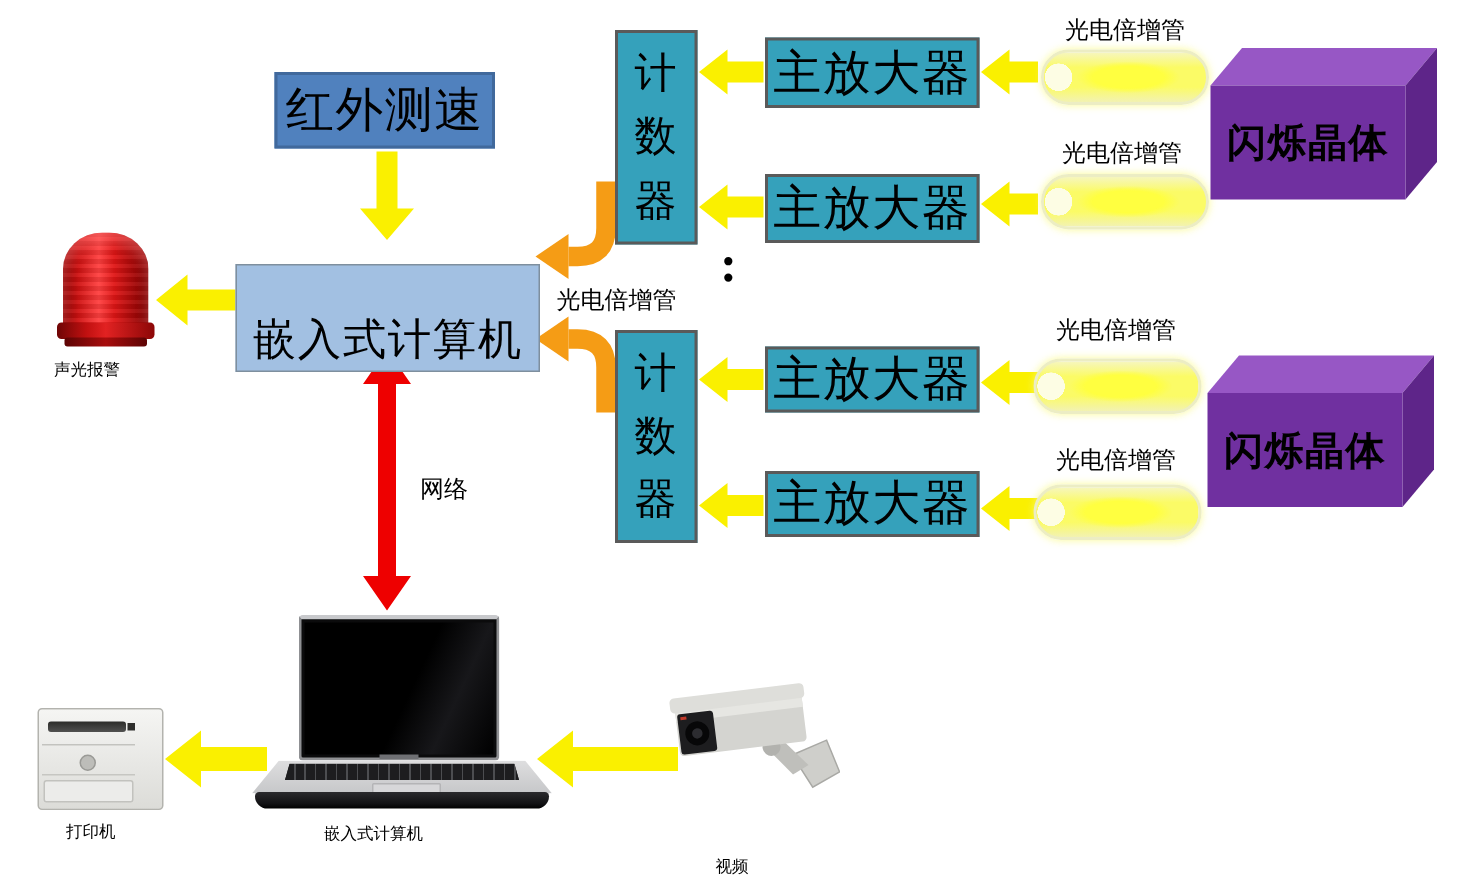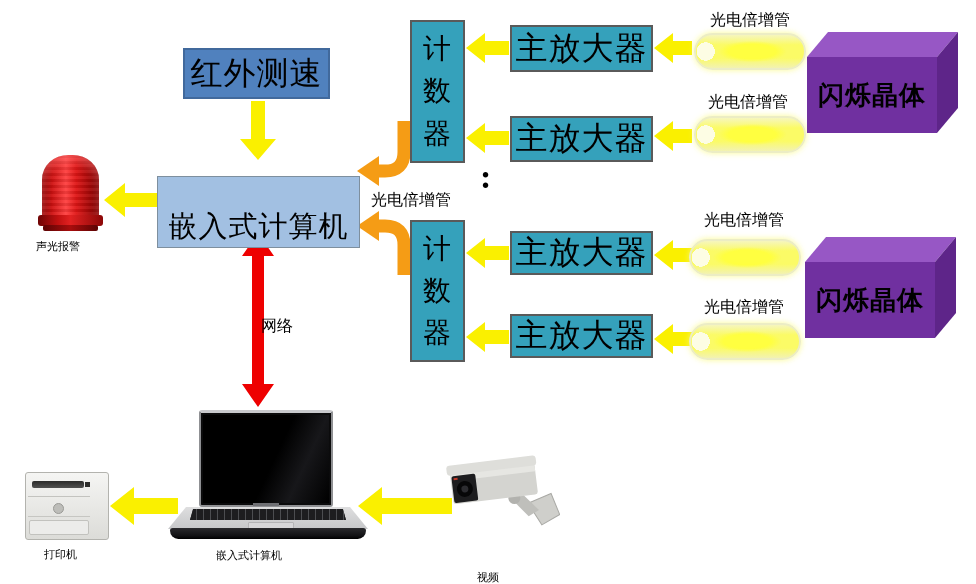--- a/index.html
+++ b/index.html
@@ -28,21 +28,21 @@
   #amp3{left:510px;top:231px;height:44px;}
   #amp4{left:510px;top:314px;height:44px;}
   
   .lbl{position:absolute;font-size:16px;z-index:3;white-space:nowrap;}
   .pmt-lbl{width:136px;text-align:center;}
   #pmtl1{left:682px;top:10px;}
   #pmtl2{left:680px;top:92px;}
   #pmtl3{left:676px;top:210px;}
   #pmtl4{left:676px;top:297px;}
   #ethernet{left:371px;top:190px;}
-  #network{left:261px;top:316px;}
+  #network{left:280px;top:316px;}
   #colon{left:480px;top:156px;height:48px;line-height:42px;font-size:34px;font-weight:bold;}
   .caption{position:absolute;font-size:11px;z-index:3;}
   #cap-alarm{left:36px;top:239px;}
   #cap-printer{left:44px;top:547px;}
   #cap-backend{left:216px;top:548px;}
   #cap-video{left:477px;top:570px;}
   
   .pmt-tube{
     position:absolute;width:112px;height:37px;z-index:2;border-radius:999px;
     border:2px solid #ecedc4;box-sizing:border-box;

